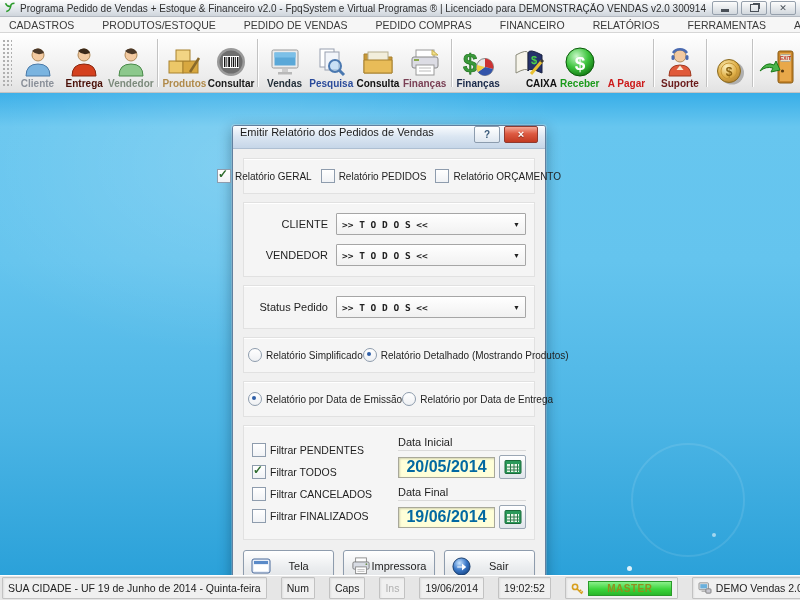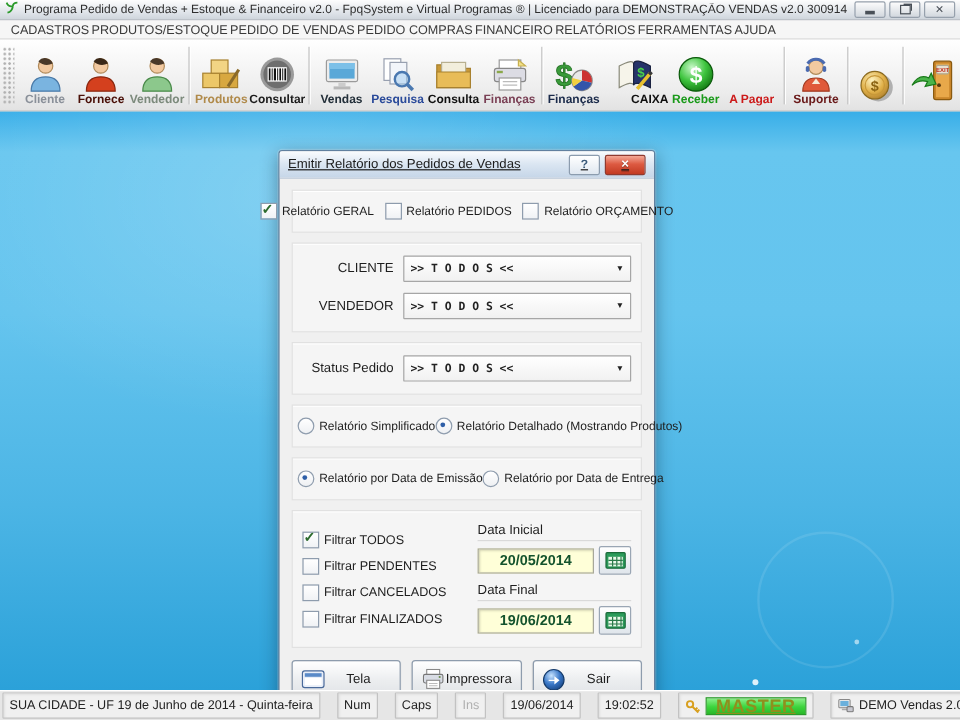--- a/index.html
+++ b/index.html
@@ -8,42 +8,42 @@
 
   
   .titlebar{height:16px;flex:0 0 16px;background:linear-gradient(#fdfdfd,#dde2e8 70%,#cfd5dc);border-bottom:1px solid #b4bac2;display:flex;align-items:center;padding:0 4px;gap:4px;}
   .title{flex:1;font-size:10px;color:#2e2e2e;white-space:nowrap;overflow:hidden;}
   .winbtns{display:flex;gap:3px;}
   .wbtn{width:24px;height:12px;border:1px solid #96a0ac;border-radius:2px;background:linear-gradient(#fcfcfc,#d2d8de);display:flex;align-items:center;justify-content:center;color:#4a5058;font-size:9px;line-height:9px;cursor:default;}
   .g-min{width:8px;height:3px;background:#4a5058;margin-top:4px;}
   .g-rest{width:7px;height:6px;border:1px solid #4a5058;box-shadow:2px -2px 0 -1px #4a5058;}
 
   
-  .menubar{height:15px;flex:0 0 15px;background:#f6f6f6;border-bottom:1px solid #d6d6d6;display:flex;align-items:center;gap:2px;padding:0 9px;font-size:10.5px;color:#3a3a3a;}
+  .menubar{height:15px;flex:0 0 15px;background:#f6f6f6;border-bottom:1px solid #d6d6d6;display:flex;align-items:center;gap:28px;padding:0 9px;font-size:10.5px;color:#3a3a3a;}
   .menubar span{cursor:default;white-space:nowrap;}
 
   
   .toolbar{height:57px;flex:0 0 57px;background:linear-gradient(#ffffff,#ececec 75%,#e2e2e2);border-bottom:1px solid #c4c4c4;display:flex;align-items:center;padding:1px 2px;}
   .tgrip{width:12px;height:48px;background-image:radial-gradient(#b0b0b0 1px,transparent 1.2px);background-size:4px 4px;margin-right:2px;}
   .titem{width:55px;height:53px;display:flex;flex-direction:column;align-items:center;justify-content:flex-end;gap:0;cursor:default;}
   .titem svg{display:block;}
   .tlabel{font-size:10px;font-weight:bold;line-height:11px;white-space:nowrap;}
   .tsep{width:1px;height:48px;background:#c2c2c2;box-shadow:1px 0 0 #ffffff;margin:0 3px;}
   .titem.narrow{width:46px;}
 
   
   .content{position:relative;flex:1;background:linear-gradient(180deg,#38aee8 0%,#67c6ef 7%,#64c4ee 35%,#4cb5e5 68%,#2ba1d9 100%);overflow:hidden;}
   .content::before{content:"";position:absolute;left:-100px;top:-140px;width:700px;height:420px;background:radial-gradient(ellipse at center,rgba(255,255,255,.18),rgba(255,255,255,0) 65%);}
   .deco-circle{position:absolute;right:55px;bottom:18px;width:110px;height:110px;border:2px solid rgba(255,255,255,.10);border-radius:50%;}
   .deco-dot1{position:absolute;left:627px;top:473px;width:5px;height:5px;border-radius:50%;background:rgba(255,255,255,.85);}
   .deco-dot2{position:absolute;left:712px;top:440px;width:4px;height:4px;border-radius:50%;background:rgba(255,255,255,.55);}
 
   
   .dialog{position:absolute;left:232px;top:32px;width:312px;background:#f0f0f0;border:1px solid #61809f;border-radius:3px 3px 2px 2px;box-shadow:0 4px 14px rgba(0,20,40,.38),0 0 0 1px rgba(255,255,255,.25);}
-  .dlg-title{height:22px;background:linear-gradient(#fafcfe,#dbe6f2 48%,#c6d6e8);border-bottom:1px solid #aebfd2;border-radius:2px 2px 0 0;display:flex;align-items:center;padding:0 7px 0 7px;font-size:11px;color:#1c1c1c;text-decoration:underline;}
+  .dlg-title{height:22px;background:linear-gradient(#fafcfe,#dbe6f2 48%,#c6d6e8);border-bottom:1px solid #aebfd2;border-radius:2px 2px 0 0;display:flex;align-items:flex-start;padding:0 7px 0 7px;font-size:11px;color:#1c1c1c;}
   .dlg-title .dtext{flex:1;white-space:nowrap;overflow:hidden;}
   .dlg-help{width:24px;height:15px;border:1px solid #8c9cae;border-radius:2px;background:linear-gradient(#ffffff,#dfe7f0);color:#3a5a7a;font-size:10px;font-weight:bold;display:flex;align-items:center;justify-content:center;margin-right:4px;cursor:default;}
   .dlg-close{width:32px;height:15px;border:1px solid #8f3a30;border-radius:2px;background:linear-gradient(#f4a896,#dd5a42 45%,#c23a22);color:#fff;font-size:11px;font-weight:bold;line-height:13px;display:flex;align-items:center;justify-content:center;cursor:default;text-shadow:0 1px 1px rgba(0,0,0,.4);}
   .dlg-body{padding:9px 10px 11px;display:flex;flex-direction:column;gap:8px;}
   .grp{background:#f5f5f5;border:1px solid #e1e1e1;box-shadow:inset 0 1px 0 #ffffff;padding:10px 8px;}
 
   .cb-row{display:flex;justify-content:center;gap:9px;}
   .cb-item,.rad-item{display:flex;align-items:center;gap:4px;font-size:10px;color:#1e1e1e;white-space:nowrap;cursor:default;}
   .cb{width:12px;height:12px;flex:0 0 12px;border:1px solid #8e9cad;background:linear-gradient(#ffffff,#f0f2f5);position:relative;}
   .cb.on::after{content:"\2713";position:absolute;left:0px;top:-3px;font-size:12px;font-weight:bold;color:#2d6b2d;}
@@ -58,33 +58,33 @@
   .combo-arrow{font-size:7px;color:#222;margin-left:4px;}
 
   .rad-split{display:flex;justify-content:space-between;padding-left:4px;padding-right:2px;}
 
   .filters{display:flex;gap:8px;}
   .fcol{flex:1;display:flex;flex-direction:column;gap:8px;justify-content:center;}
   .fcol .cb-item{font-size:10.5px;}
   .dcol{width:128px;flex:0 0 128px;display:flex;flex-direction:column;}
   .dlabel{font-size:11px;color:#1e1e1e;border-bottom:1px solid #dadada;padding-bottom:2px;margin-bottom:4px;}
   .drow{display:flex;align-items:center;gap:4px;margin-bottom:7px;}
-  .dfield{flex:1;height:19px;background:#ffffd8;border:1px solid #a8a89a;box-shadow:inset 1px 1px 2px rgba(0,0,0,.18);display:flex;align-items:center;justify-content:center;font-size:12px;font-weight:bold;color:#14532d;cursor:default;}
+  .dfield{flex:1;height:19px;background:#ffffd8;border:1px solid #a8a89a;box-shadow:inset 1px 1px 2px rgba(0,0,0,.18);display:flex;align-items:center;justify-content:center;font-size:16px;font-weight:bold;color:#0369a1;cursor:default;}
   .calbtn{width:25px;height:22px;border:1px solid #9aa6b4;border-radius:2px;background:linear-gradient(#ffffff,#dfe5eb);display:flex;align-items:center;justify-content:center;cursor:default;}
 
   .btnrow{display:flex;gap:9px;margin-top:2px;}
   .dbtn{flex:1;height:30px;border:1px solid #8e9cad;border-radius:3px;background:linear-gradient(#ffffff,#ebedef 55%,#e0e3e6);display:flex;align-items:center;padding:0 7px;font-size:11px;color:#1e1e1e;cursor:default;box-shadow:0 1px 1px rgba(0,0,0,.12);}
   .dbtn .blabel{flex:1;text-align:center;}
 
   
   .statusbar{height:22px;flex:0 0 22px;background:#e6e6e6;border-top:1px solid #ffffff;display:flex;gap:14px;padding:1px 2px;}
   .seg{border:1px solid #c2c2c2;border-radius:1px;background:#f0f0f0;box-shadow:inset 1px 1px 2px rgba(0,0,0,.07);display:flex;align-items:center;gap:4px;padding:0 5px;font-size:10.5px;color:#222;white-space:nowrap;cursor:default;}
   .seg.loc{flex:1;}
   .seg.dim span{color:#b0b0b0;}
-  .master-badge{width:82px;height:13px;border:1px solid #2a9a2a;background:linear-gradient(#8af08a,#3cd43c 55%,#2ab82a);display:flex;align-items:center;justify-content:center;font-size:15px;font-weight:bold;color:#8f8f1e;letter-spacing:.5px;text-decoration:underline;}
+  .master-badge{width:82px;height:13px;border:1px solid #2a9a2a;background:linear-gradient(#8af08a,#3cd43c 55%,#2ab82a);display:flex;align-items:center;justify-content:center;font-size:10px;font-weight:bold;color:#8f8f1e;letter-spacing:.5px;}
   .brand{font-size:10.5px;}
 </style>
 </head>
 <body>
 
 <div class="screen">
 
   <div class="titlebar">
     <span><svg width="12" height="12" viewBox="0 0 16 16">
           <path d="M3 14 q5 -1 6 -7 M9 7 q0 -4 5 -4 M9 7 q-5 1 -7 -4" stroke="#2a9a2a" stroke-width="2" fill="none"></path>
@@ -124,21 +124,21 @@
           <path d="M4 30 q0 -12 12 -12 q12 0 12 12 z" fill="#7ab4e0" stroke="#4a7aa8"></path>
         </svg>
       <span class="tlabel" style="color: rgb(138, 144, 153);">Cliente</span>
     </div>
     <div class="titem">
       <svg width="32" height="32" viewBox="0 0 32 32">
           <circle cx="16" cy="9" r="6" fill="#f2c9a0" stroke="#b08a5a"></circle>
           <path d="M10 5 a7 7 0 0 1 12 2 q-7 3 -12 -2" fill="#3a2818"></path>
           <path d="M4 30 q0 -12 12 -12 q12 0 12 12 z" fill="#d4401e" stroke="#8a2810"></path>
         </svg>
-      <span class="tlabel" style="color: rgb(74, 16, 8);">Fornece</span>
+      <span class="tlabel" style="color: rgb(74, 16, 8);">Entrega</span>
     </div>
     <div class="titem">
       <svg width="32" height="32" viewBox="0 0 32 32">
           <circle cx="16" cy="9" r="6" fill="#f2c9a0" stroke="#b08a5a"></circle>
           <path d="M10 5 a7 7 0 0 1 12 2 q-7 3 -12 -2" fill="#4a3828"></path>
           <path d="M4 30 q0 -12 12 -12 q12 0 12 12 z" fill="#8cc88c" stroke="#4a8a4a"></path>
         </svg>
       <span class="tlabel" style="color: rgb(124, 138, 124);">Vendedor</span>
     </div>
 
@@ -387,26 +387,26 @@
             </span>
           <span class="rad-item">
               <span class="rad"></span>
               <span>Relatório por Data de Entrega</span>
             </span>
         </div>
 
         <div class="grp filters">
           <div class="fcol">
             <span class="cb-item">
+                <span class="cb"></span>
+                <span>Filtrar PENDENTES</span>
+              </span>
+            <span class="cb-item">
                 <span class="cb on"></span>
                 <span>Filtrar TODOS</span>
-              </span>
-            <span class="cb-item">
-                <span class="cb"></span>
-                <span>Filtrar PENDENTES</span>
               </span>
             <span class="cb-item">
                 <span class="cb"></span>
                 <span>Filtrar CANCELADOS</span>
               </span>
             <span class="cb-item">
                 <span class="cb"></span>
                 <span>Filtrar FINALIZADOS</span>
               </span>
           </div>

